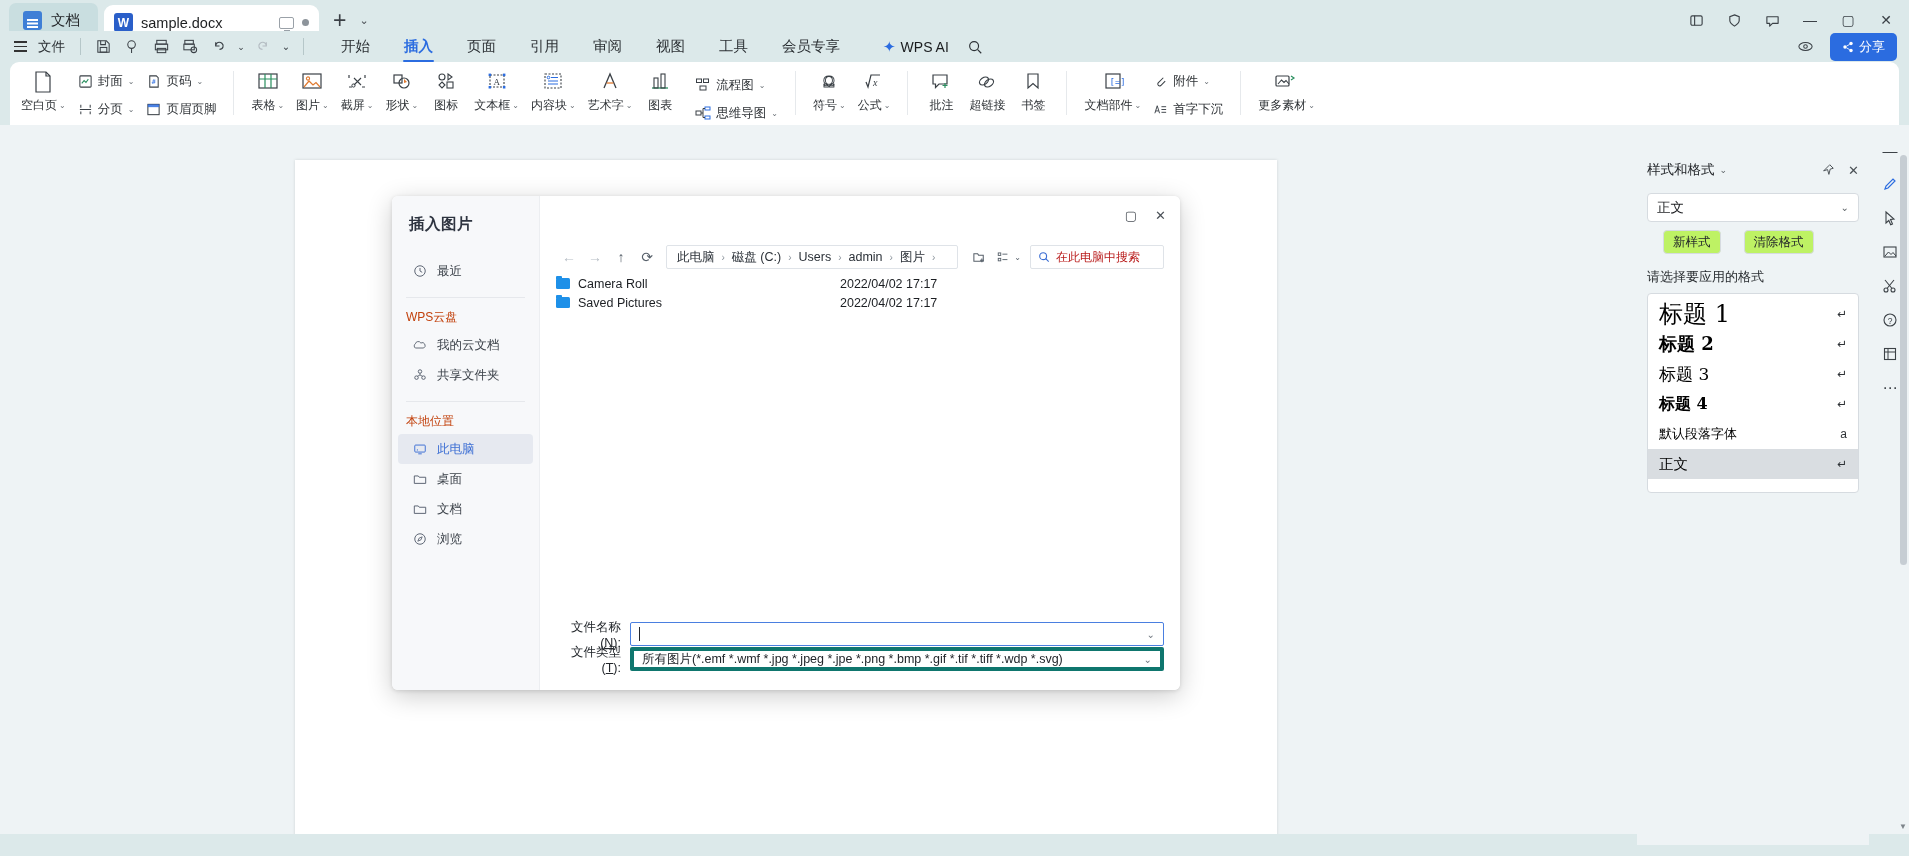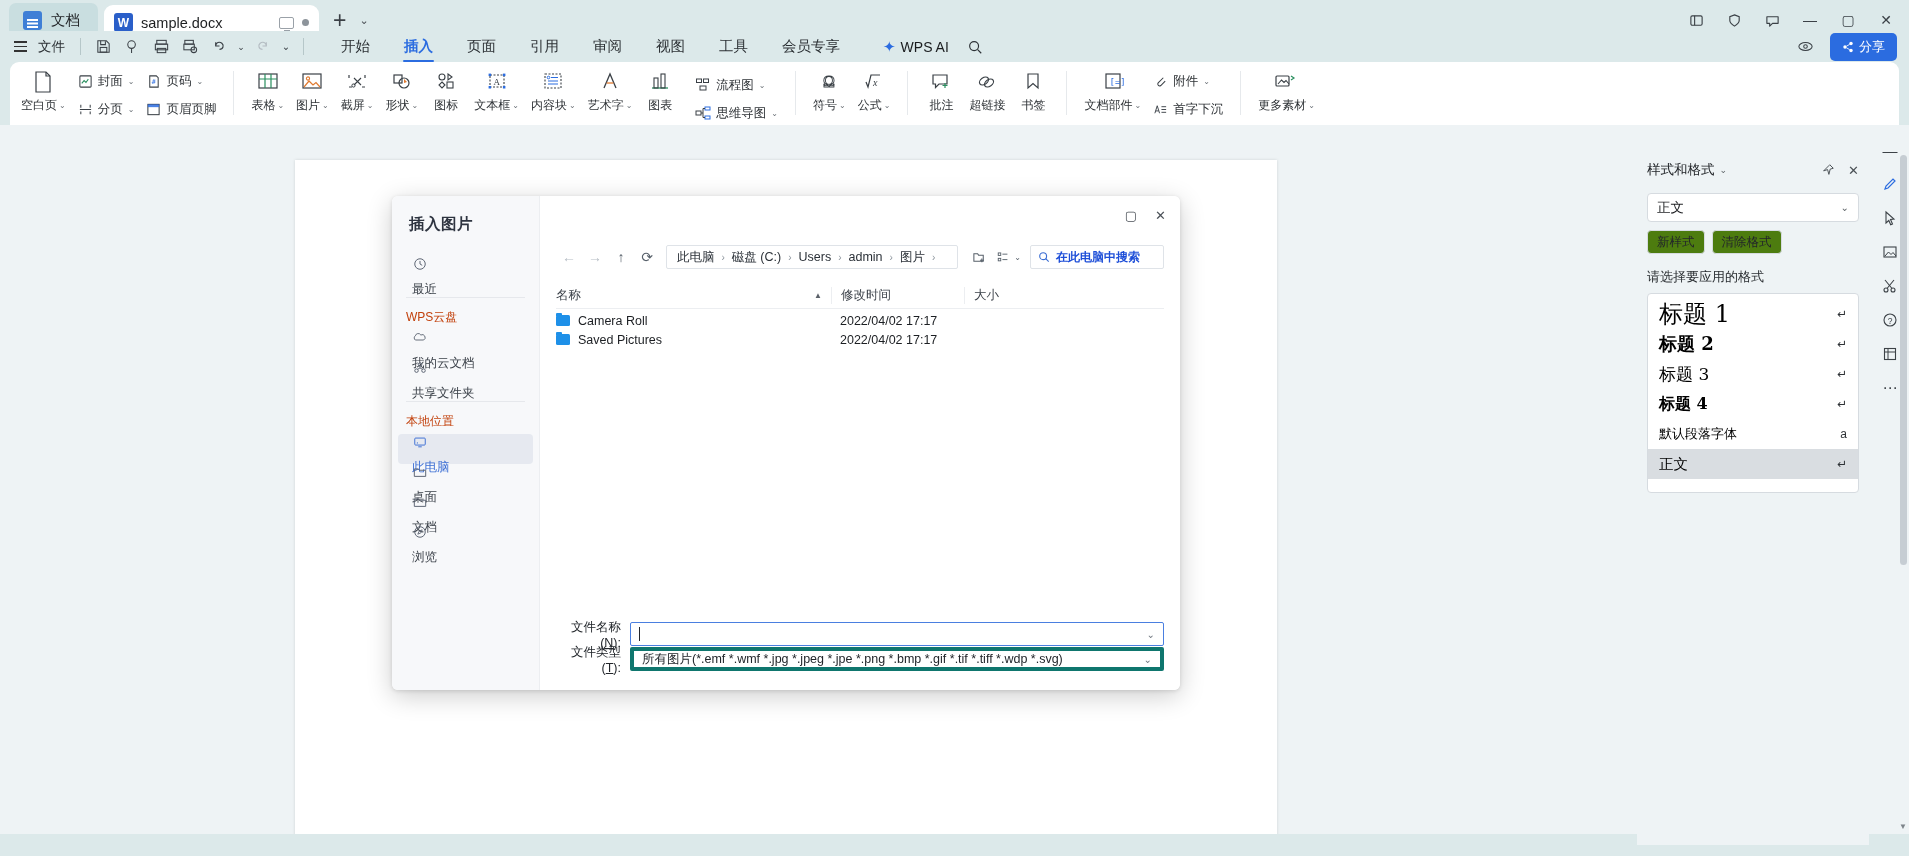--- a/index.html
+++ b/index.html
@@ -156,23 +156,23 @@
   .sp-hdr-icons { margin-left: auto; display: flex; gap: 13px; }
   .sp-ic { font-size: 13px; color: #4a5055; cursor: pointer; }
   .sp-select {
     margin-top: 8px; height: 29px; background: #fff; border: 1px solid #d6dbe0;
     border-radius: 4px; display: flex; align-items: center; padding: 0 9px;
     font-size: 13.5px; color: #1d1f22; cursor: pointer;
   }
   .sp-select .cv { margin-left: auto; font-size: 10px; color: #5e6468; }
   .sp-btnrow { margin-top: 8px; display: flex; gap: 7px; }
   .sp-btn {
-    height: 24px; background: #4d7c0f; border: 1px solid #d6dbe0; border-radius: 4px;
+    height: 24px; background: #bef264; border: 1px solid #d6dbe0; border-radius: 4px;
     font-size: 12.5px; color: #23262a; padding: 0 9px; display: flex;
-    align-items: center; cursor: pointer;
+    align-items: center; cursor: pointer; margin-left: 16px;
   }
   .sp-label { margin-top: 14px; font-size: 13px; color: #2b2f33; }
   .sp-list {
     margin-top: 7px; background: #fff; border: 1px solid #d6dbe0; border-radius: 4px;
     height: 200px; padding: 5px 0;
   }
   .sp-item {
     height: 30px; display: flex; align-items: center; padding: 0 11px; cursor: pointer;
   }
   .sp-item.sel { background: #d9dde1; }
@@ -201,23 +201,23 @@
     background: #fff; border-radius: 6px;
     box-shadow: 0 6px 26px rgba(0,0,0,.20), 0 1px 4px rgba(0,0,0,.12);
     display: flex; overflow: hidden;
   }
   .dlg-side {
     width: 148px; background: #f7f8fa; border-right: 1px solid #eceef1;
     padding: 18px 0 0 0; flex: none;
   }
   .dlg-heading { font-size: 15.5px; font-weight: 600; color: #2e3440; padding: 0 17px; letter-spacing: .5px;}
   .side-item {
-    height: 30px; display: flex; align-items: flex-start; gap: 10px;
+    height: 30px; display: flex; align-items: center; gap: 10px;
     padding: 0 14px; margin: 0 6px; border-radius: 4px; cursor: pointer;
-    font-size: 12.5px; color: #3b4149; flex-direction: column;
+    font-size: 12.5px; color: #3b4149;
   }
   .side-item.active { background: #e6e9f0; color: #3d6fd4; }
   .side-ic { width: 15px; height: 15px; display:flex; align-items:center; justify-content:center; flex:none; }
   .side-divider { height: 1px; background: #e6e8ec; margin: 11px 14px; }
   .side-group { font-size: 12px; color: #c2410c; padding: 0 14px; margin-bottom: 4px; }
 
   .dlg-main { flex: 1; display: flex; flex-direction: column; background: #fff; position: relative; }
   .dlg-top { height: 46px; display: flex; align-items: flex-start; justify-content: flex-end; padding: 12px 14px 0 0; gap: 18px; }
   .dlg-ctl { font-size: 13px; color: #4a5057; cursor: pointer; }
   .nav-row { display: flex; align-items: center; padding: 0 16px 0 16px; gap: 0; height: 30px; }
@@ -231,21 +231,21 @@
     display: flex; align-items: center; padding: 0 8px; margin-left: 6px;
     font-size: 12.5px; color: #2b3138; gap: 2px;
   }
   .crumb { cursor: pointer; padding: 0 2px; }
   .crumb-sep { color: #8d959d; font-size: 10px; padding: 0 3px; }
   .nav-right { display: flex; align-items: center; gap: 2px; margin-left: 8px; }
   .searchbox {
     width: 134px; height: 24px; border: 1px solid #dfe3e8; border-radius: 2px;
     display: flex; align-items: center; gap: 6px; padding: 0 7px; margin-left: 6px;
   }
-  .search-ph { font-size: 12px; color: #1d4ed8; font-weight: bold; }
+  .search-ph { font-size: 12px; color: #b91c1c; }
 
   .col-head {
     display: flex; align-items: center; height: 26px; margin: 11px 16px 0 16px;
     border-bottom: 1px solid #eceef1; font-size: 12.5px; color: #3b4149;
   }
   .ch-name { width: 275px; display:flex; align-items:center; }
   .ch-time { width: 133px; border-left: 1px solid #eceef1; padding-left: 9px; }
   .ch-size { width: 60px; border-left: 1px solid #eceef1; padding-left: 9px; }
   .ch-tail { flex: 1; border-left: 1px solid #eceef1; }
 
@@ -988,29 +988,20 @@
         <span>
           <svg width="12" height="12" viewBox="0 0 14 14">
               <circle cx="6" cy="6" r="4" fill="none" stroke="#3d6fd4" stroke-width="1.3"></circle>
               <path d="M9 9 L12.5 12.5" stroke="#3d6fd4" stroke-width="1.3"></path>
             </svg>
         </span>
         <span class="search-ph">在此电脑中搜索</span>
       </div>
     </div>
 
-    <div class="col-head">
-      <div class="ch-name">
-        <span>名称</span>
-        <span style="margin-left:auto;font-size:8px;color:#5b6169;padding-right:9px">▲</span>
-      </div>
-      <div class="ch-time">修改时间</div>
-      <div class="ch-size">大小</div>
-      <div class="ch-tail"></div>
-    </div>
 
     <div class="filelist">
       <div class="frow">
         <span class="fname">
           <span class="folder-ic"></span>
           <span>Camera Roll</span>
         </span>
         <span class="fdate">2022/04/02 17:17</span>
         <span class="fsize"></span>
       </div>

